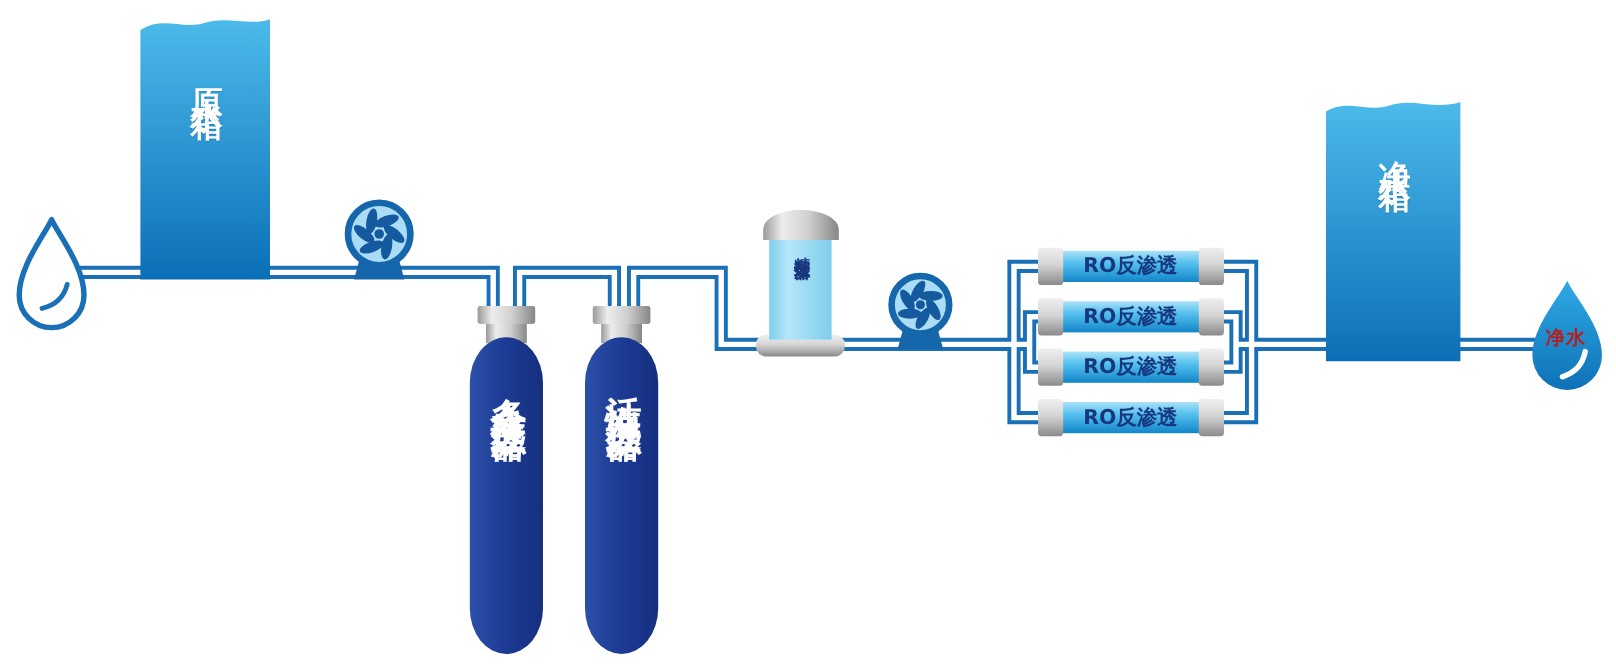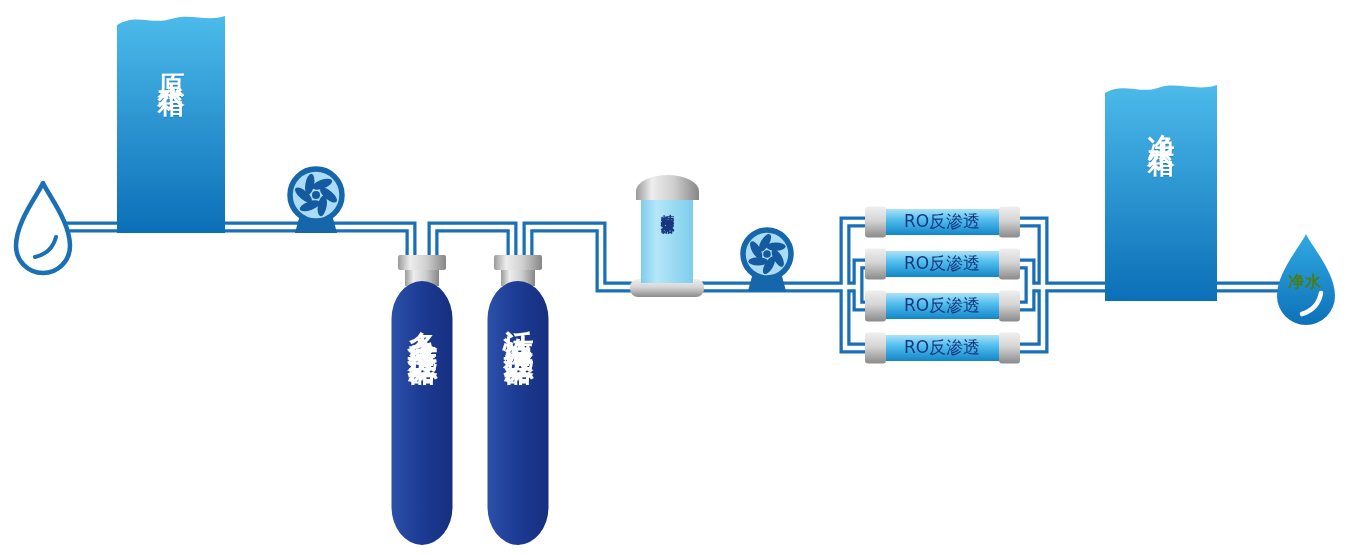--- a/index.html
+++ b/index.html
@@ -24,25 +24,25 @@
   }
   .filter-label{
     color:#ffffff;font-size:30px;letter-spacing:5px;
   }
   .precision-label{
     color:#17377e;font-size:13.5px;letter-spacing:1.5px;
     font-weight:bold;
   }
   .ro-label{
     width:120px;text-align:center;
-    color:#17377e;font-size:17px;font-weight:normal;
+    color:#17377e;font-size:17px;font-weight:bold;
   }
   .drop-label{
     transform:translateX(-50%);
-    color:#4d7c0f;font-size:16px;font-weight:bold;letter-spacing:1px;
+    color:#b91c1c;font-size:16px;font-weight:bold;letter-spacing:1px;
   }
 </style>
 </head>
 <body>
 
 <div id="stage">
 
 <svg width="1347" height="555" viewBox="0 0 1347 555">
   <defs>
     <linearGradient id="gradTank" x1="0" y1="0" x2="0" y2="1">

